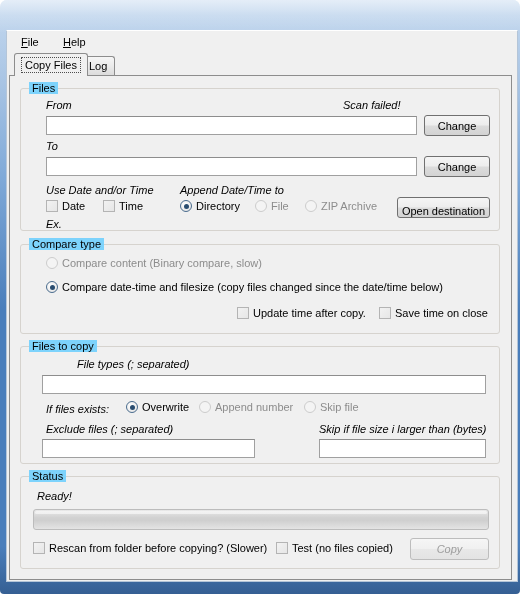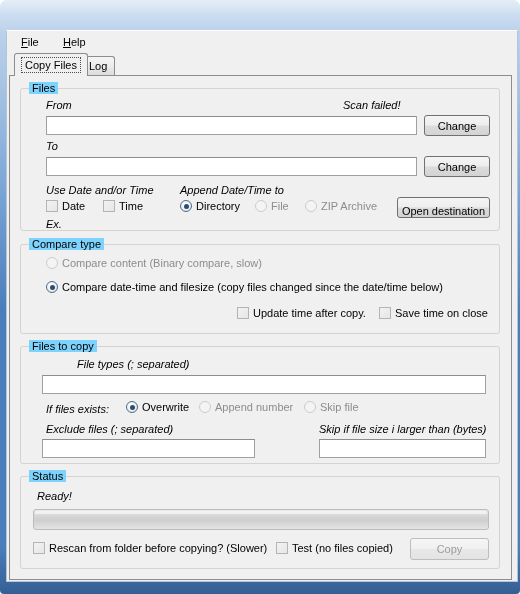--- a/index.html
+++ b/index.html
@@ -490,20 +490,20 @@
 
         <div class="cb-wrap" style="left:12px; top:65px;">
           <span class="cbox"></span>
           <span>Rescan from folder before copying? (Slower)</span>
         </div>
         <div class="cb-wrap" style="left:255px; top:65px;">
           <span class="cbox"></span>
           <span>Test (no files copied)</span>
         </div>
 
-        <div class="btn disabled" style="left:389px; top:61px; width:79px; height:22px;">
+        <div class="btn disabled" style="left:389px; top:61px; width:79px; height:22px;font-style:italic;">
           <span>Copy</span>
         </div>
       </div>
 
     </div>
   </div>
 </div>
 
 </body></html>

